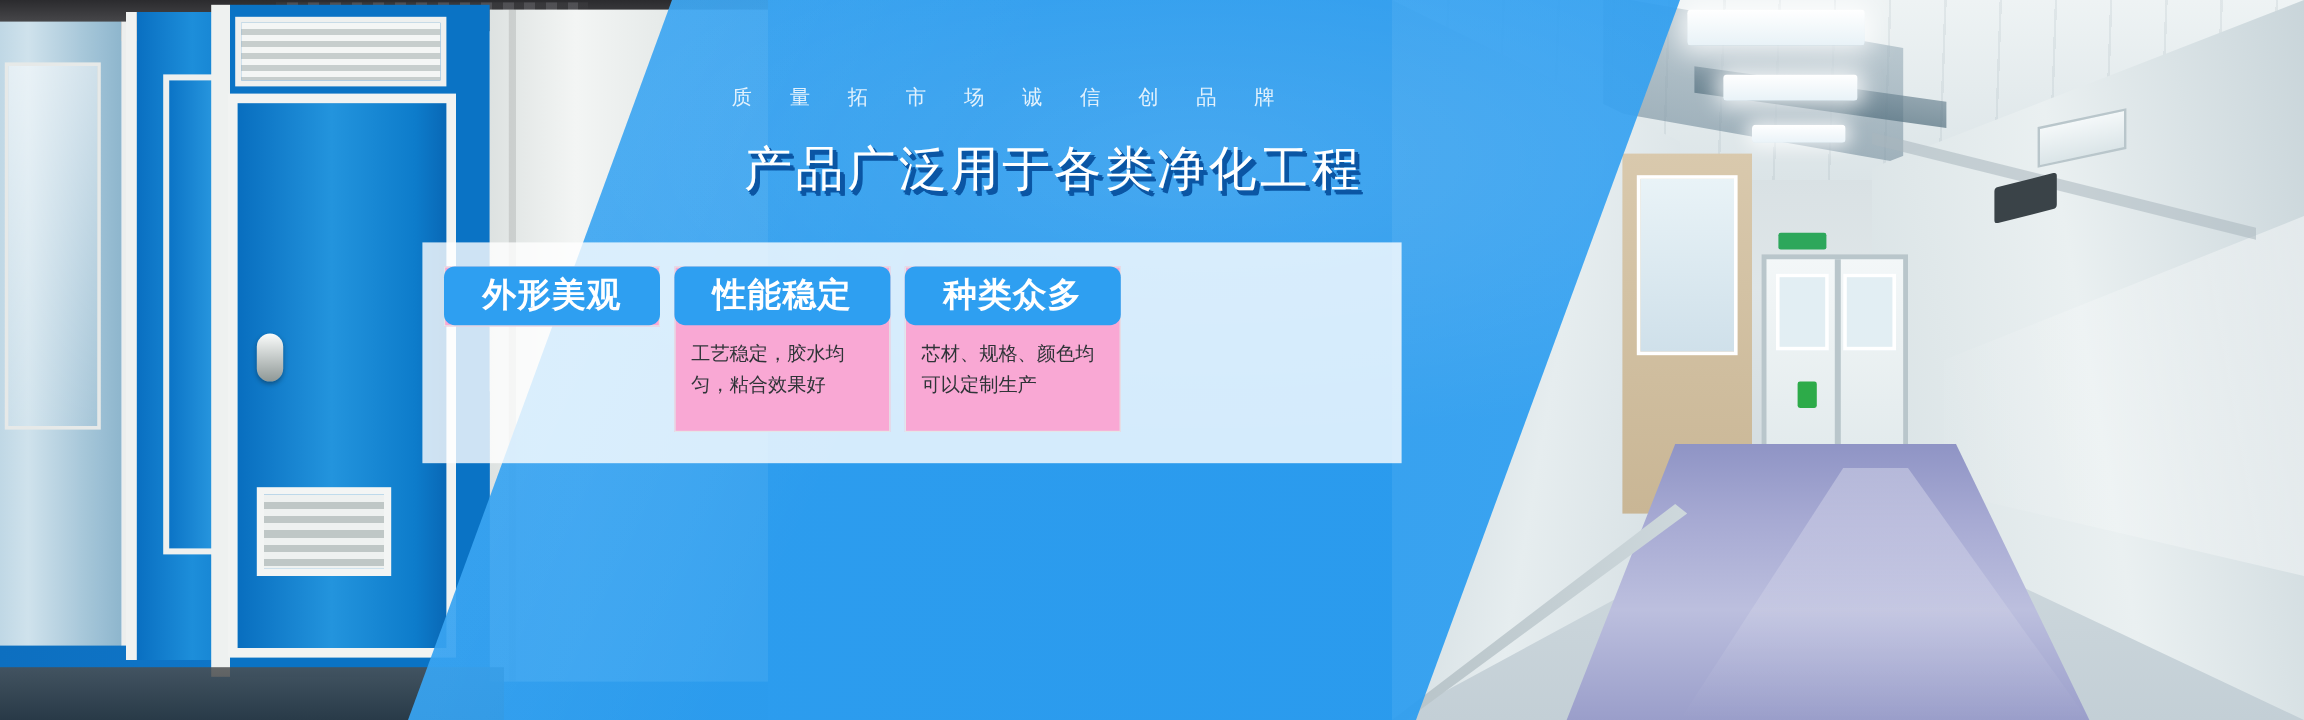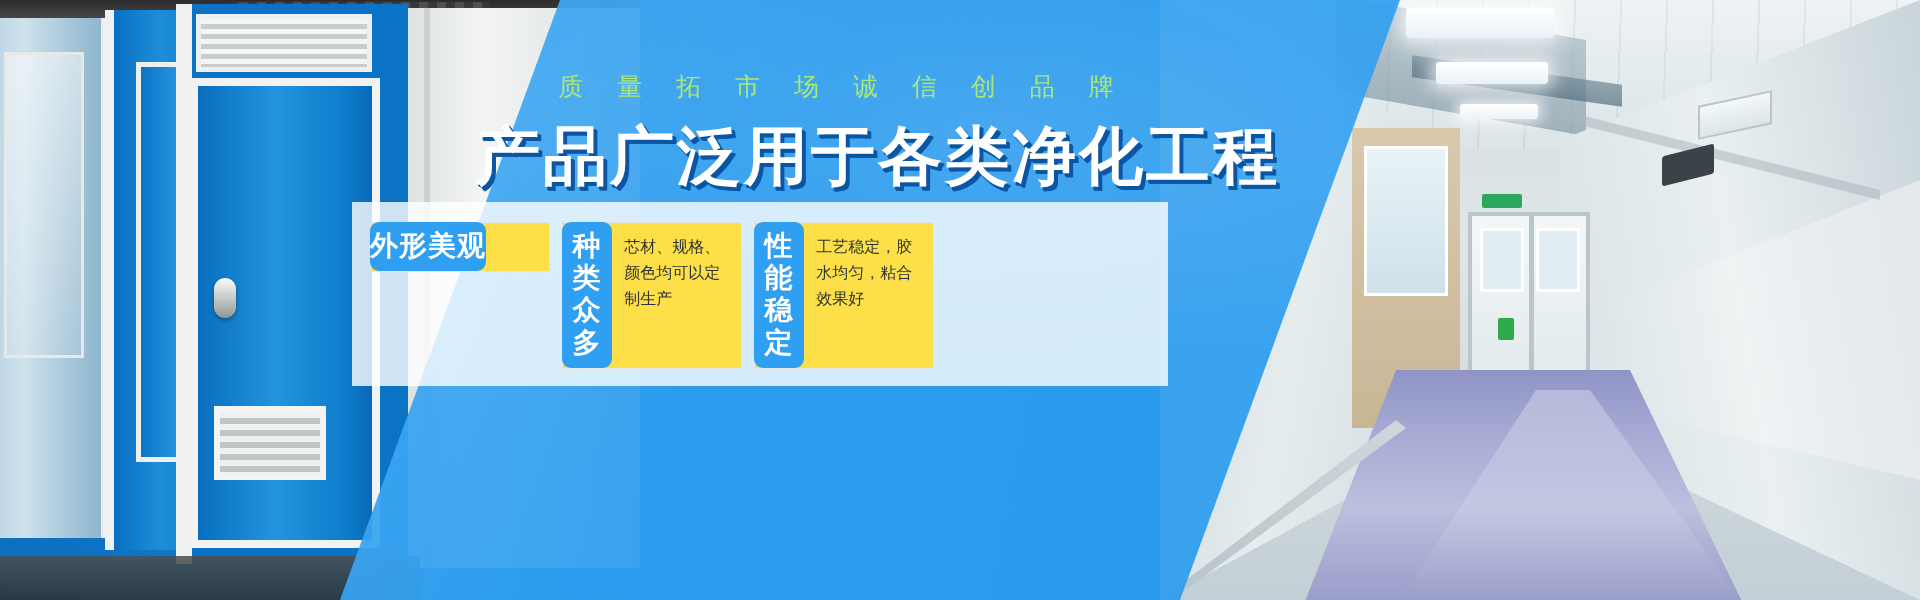--- a/index.html
+++ b/index.html
@@ -127,42 +127,42 @@
     position:absolute; left:0; top:0; width:1920px; height:600px;
     clip-path:polygon(560px 0, 1400px 0, 1180px 600px, 340px 600px);
     background:
       linear-gradient(115deg, rgba(255,255,255,.10) 0 16%, rgba(255,255,255,0) 40%),
       radial-gradient(900px 340px at 52% 22%, rgba(255,255,255,.13), rgba(255,255,255,0) 70%);
   }
 
   
   .subtitle{
     position:absolute; left:0; top:70px; width:1672px; text-align:center;
-    font-size:25px; letter-spacing:13px; color:#bef264; opacity:.85;
+    font-size:17px; letter-spacing:13px; color:#ffffff; opacity:.85;
     font-weight:400; text-indent:13px;
   }
   .headline{
     position:absolute; left:0; top:113px; width:1753px; text-align:center;
-    font-size:64px; font-weight:bold; color:#ffffff; letter-spacing:3px;
+    font-size:40px; font-weight:normal; color:#ffffff; letter-spacing:3px;
     text-indent:3px;
     text-shadow:
       3px 3px 0 #0b56a4, 3px 4px 0 #0b56a4, 4px 4px 0 #0b56a4,
       2px 3px 0 #0b56a4;
   }
 
   
   .cards{
     position:absolute; left:352px; top:202px; width:816px; height:184px;
     background:rgba(255,255,255,.80);
     display:flex; align-items:flex-start; gap:12px;
     padding:20px 18px 20px 18px;
   }
   .card{
-    width:180px; background:#fde047; border:1px solid #e3e6e8;
-    display:flex; flex-direction:row; align-items:stretch;
+    width:180px; background:#f9a8d4; border:1px solid #e3e6e8;
+    display:flex; flex-direction:column; align-items:stretch;
   }
   .card-head{
     background:#2e9ff1; border-radius:9px 9px 0 0;
     color:#fff; font-size:28px; font-weight:bold; letter-spacing:1px;
     text-align:center; padding:8px 0 9px 0; line-height:1.15;
     margin:-1px -1px 0 -1px; border-radius:9px;
   }
   .card-body{
     font-size:16px; line-height:1.62; color:#2f3438;
     padding:11px 13px 12px 13px; min-height:88px;
@@ -224,22 +224,22 @@
   <div class="blue-panel-sheen"></div>
 
   <div class="subtitle">质 量 拓 市 场      诚 信 创 品 牌</div>
   <div class="headline">产品广泛用于各类净化工程</div>
 
   <div class="cards">
     <div class="card">
       <div class="card-head">外形美观</div>
     </div>
     <div class="card">
+      <div class="card-head">性能稳定</div>
+      <div class="card-body">工艺稳定，胶水均匀，粘合效果好</div>
+    </div>
+    <div class="card">
       <div class="card-head">种类众多</div>
       <div class="card-body">芯材、规格、颜色均可以定制生产</div>
     </div>
-    <div class="card">
-      <div class="card-head">性能稳定</div>
-      <div class="card-body">工艺稳定，胶水均匀，粘合效果好</div>
-    </div>
   </div>
 
 </div>
 
 </body></html>

